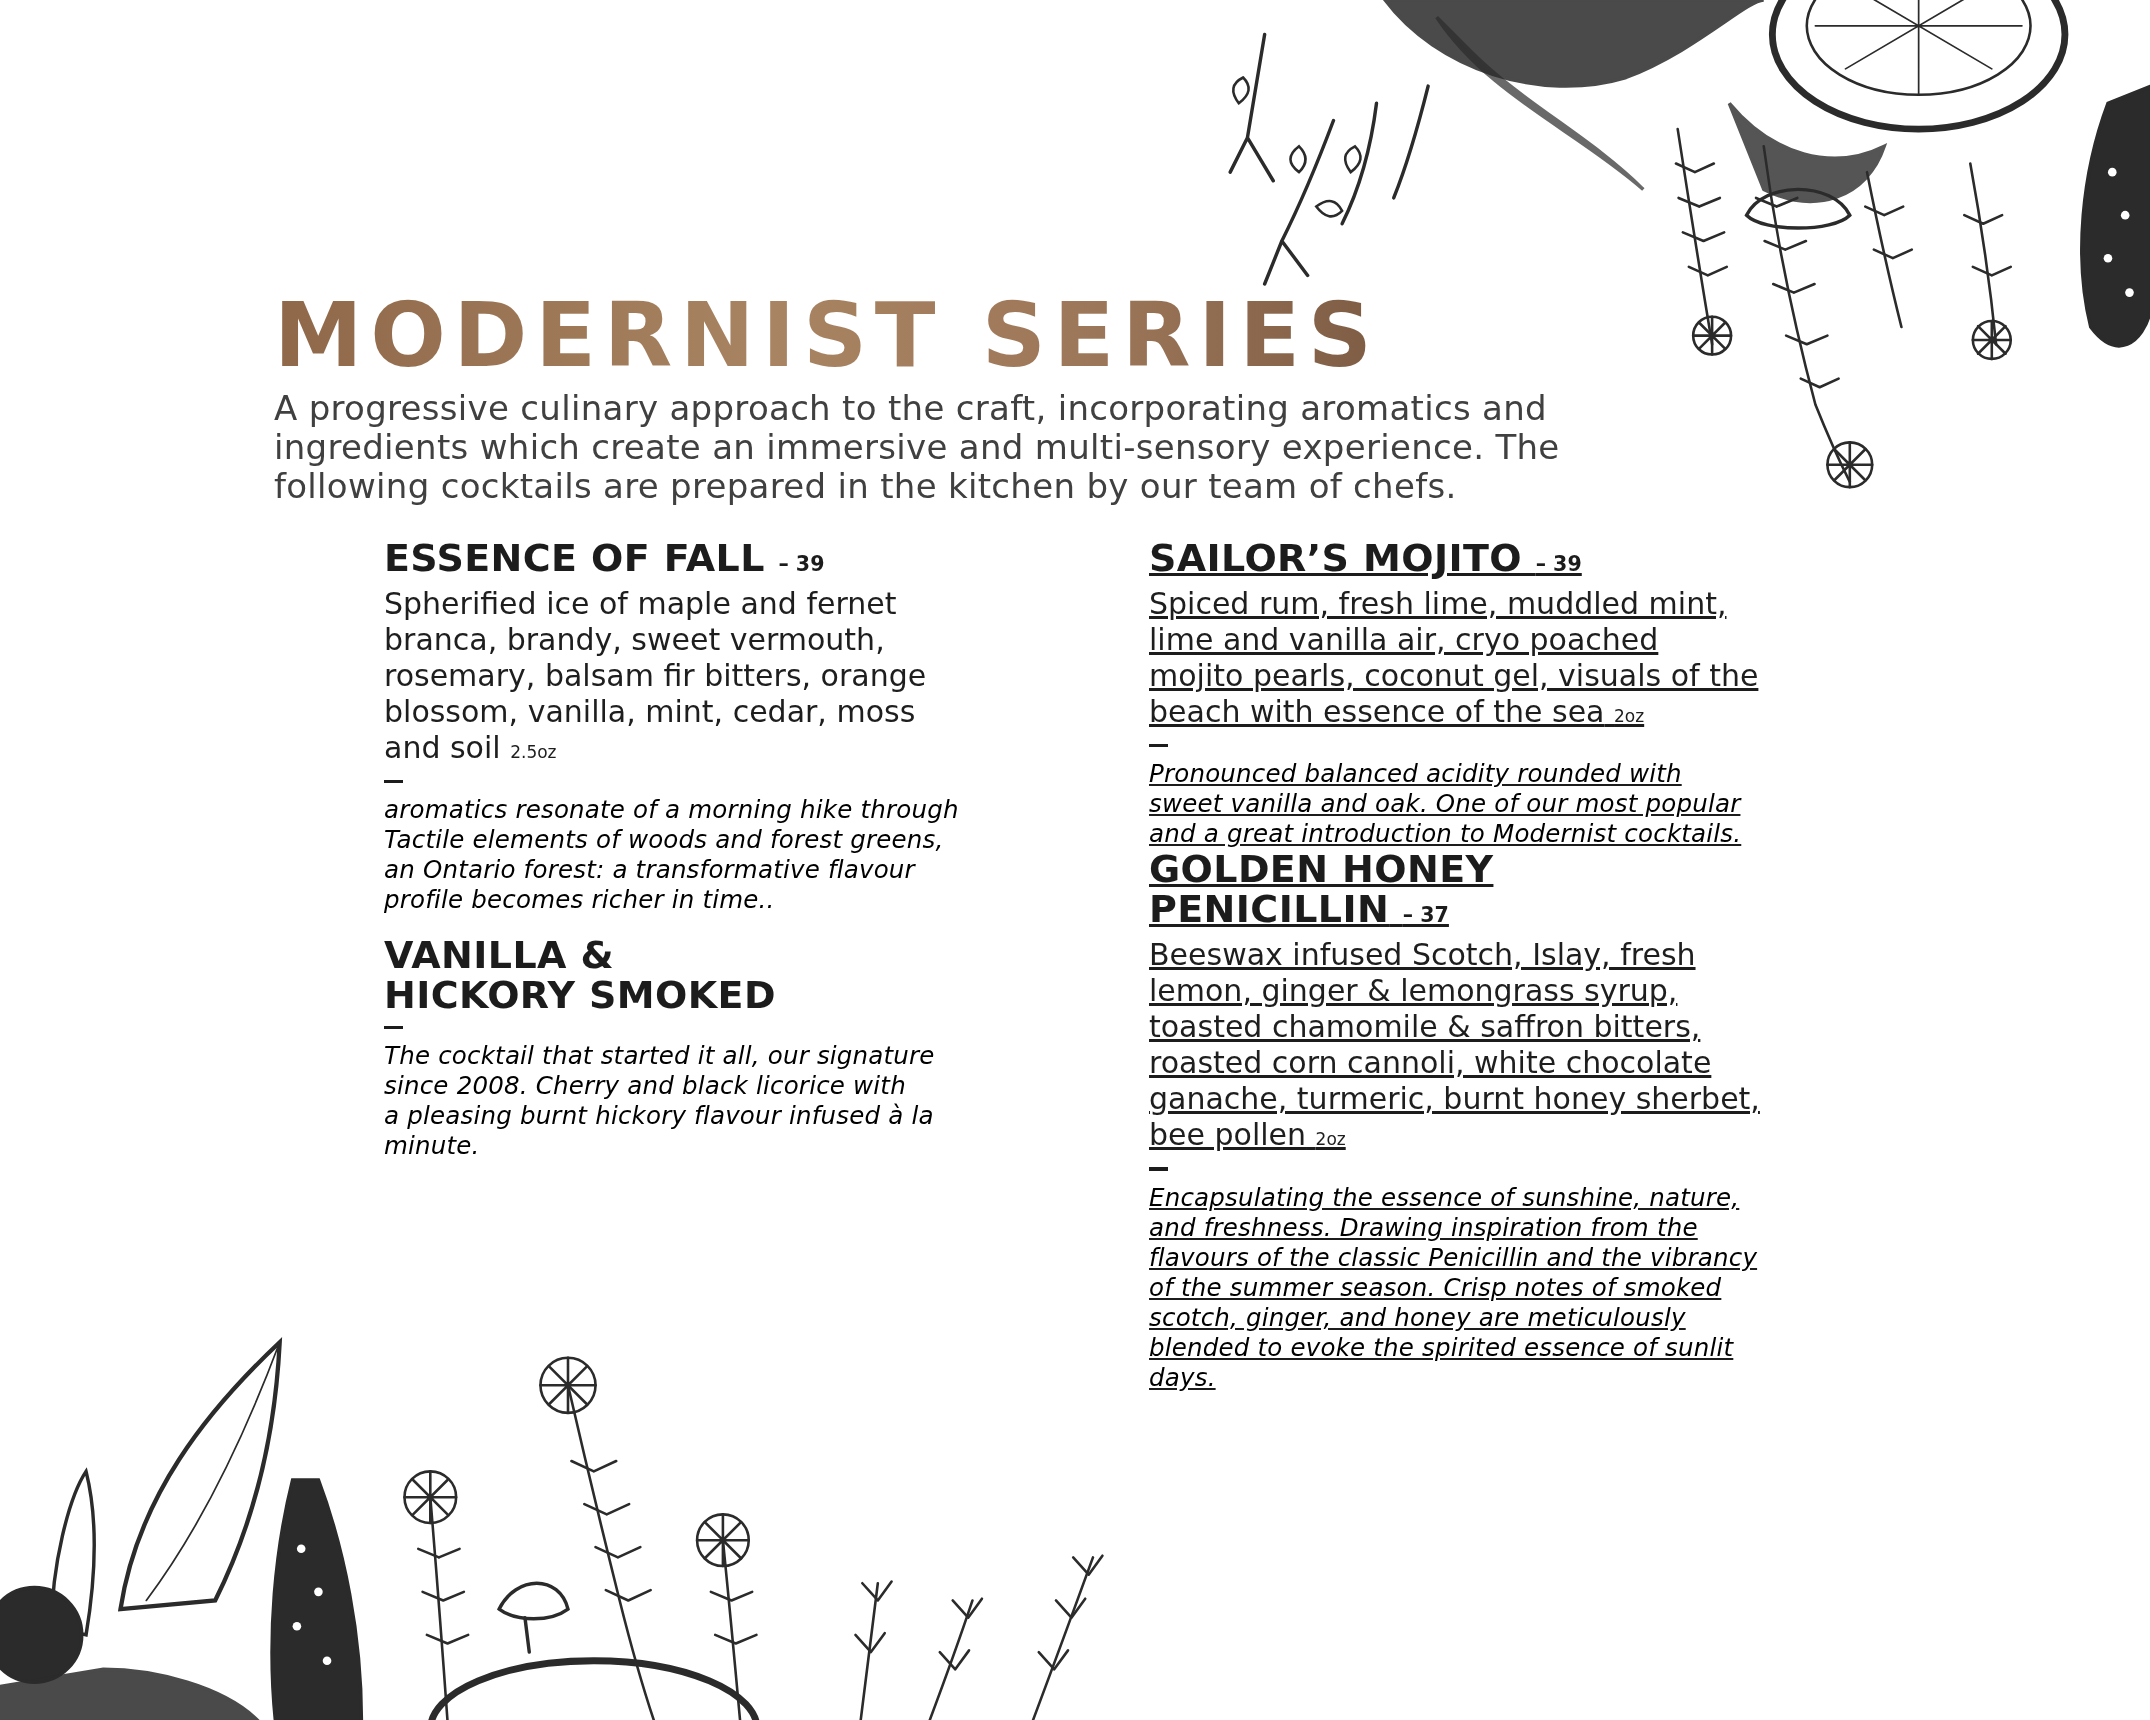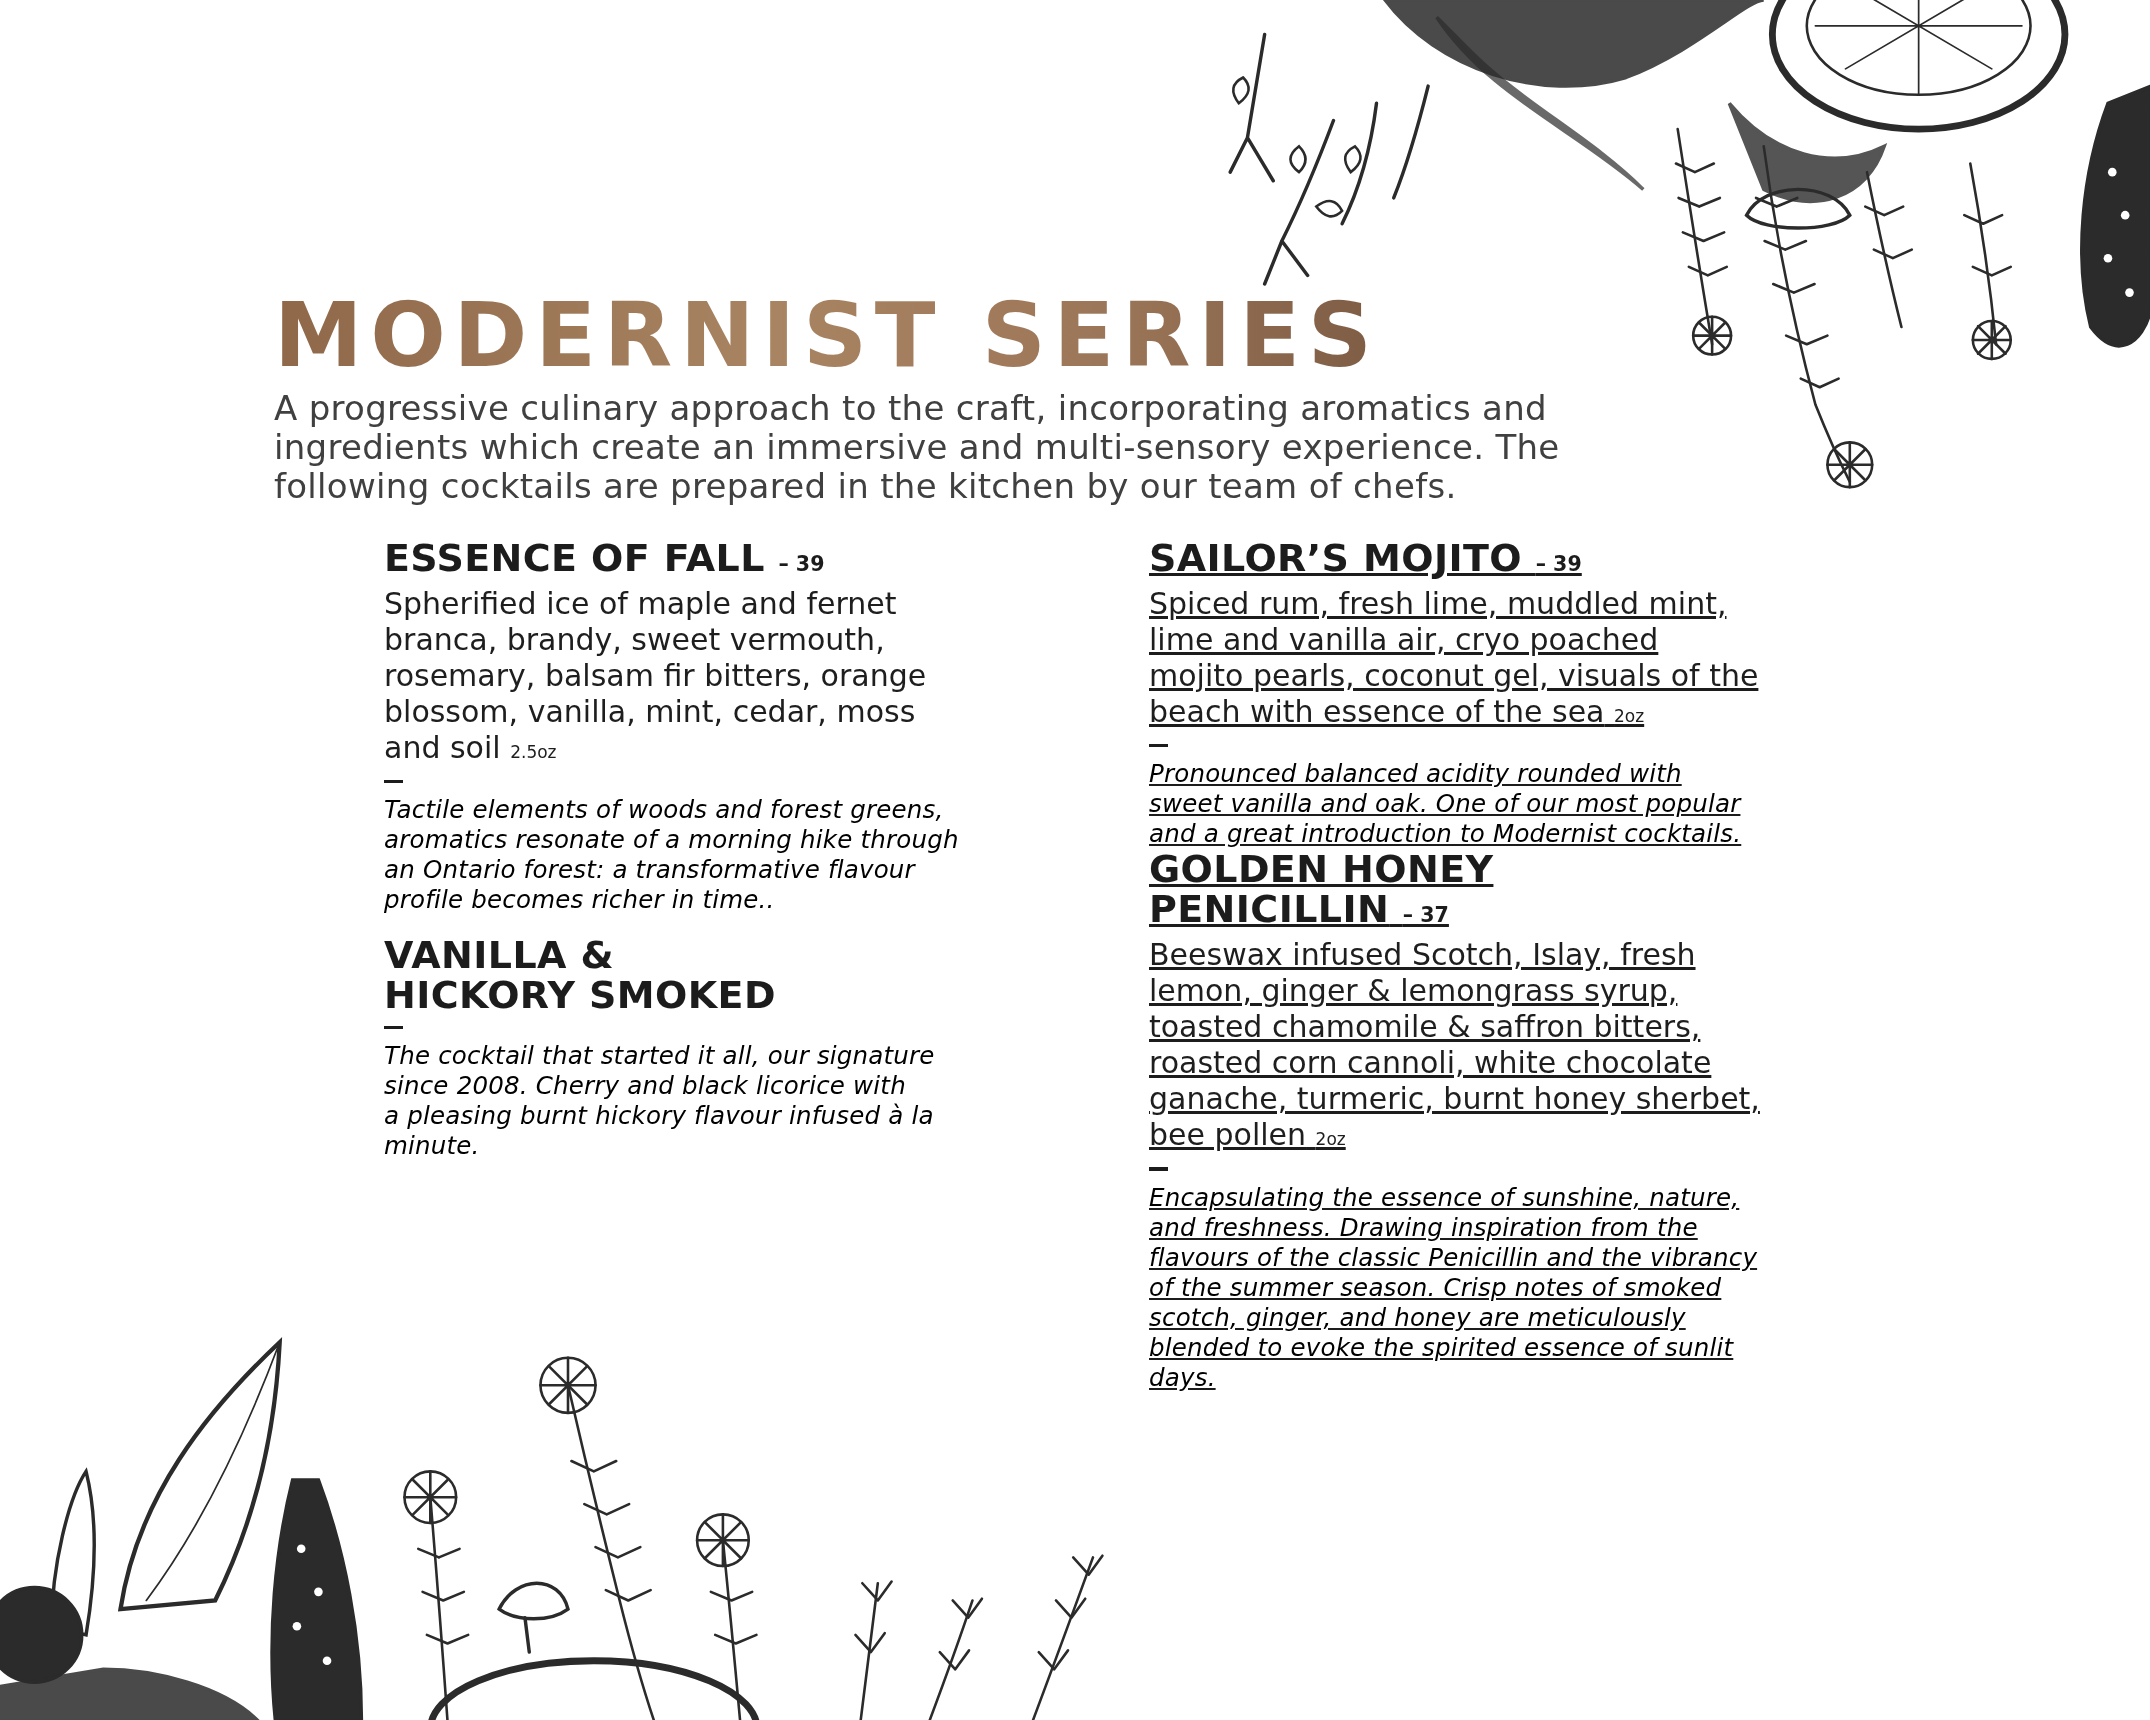--- a/index.html
+++ b/index.html
@@ -169,22 +169,22 @@
     </div>
     <div class="item-body">
       <div>Spherified ice of maple and fernet</div>
       <div>branca, brandy, sweet vermouth,</div>
       <div>rosemary, balsam fir bitters, orange</div>
       <div>blossom, vanilla, mint, cedar, moss</div>
       <div><span>and soil</span> <span class="volume">2.5oz</span></div>
     </div>
     <div class="dash"></div>
     <div class="item-note">
+      <div>aromatics resonate of a morning hike through</div>
       <div>Tactile elements of woods and forest greens,</div>
-      <div>aromatics resonate of a morning hike through</div>
       <div>an Ontario forest: a transformative flavour</div>
       <div>profile becomes richer in time..</div>
     </div>
   </div>
 
   <div class="item" style="margin-top:20px;">
     <div class="item-title">
       <div>VANILLA &amp;</div>
       <div>HICKORY SMOKED</div>
     </div>

